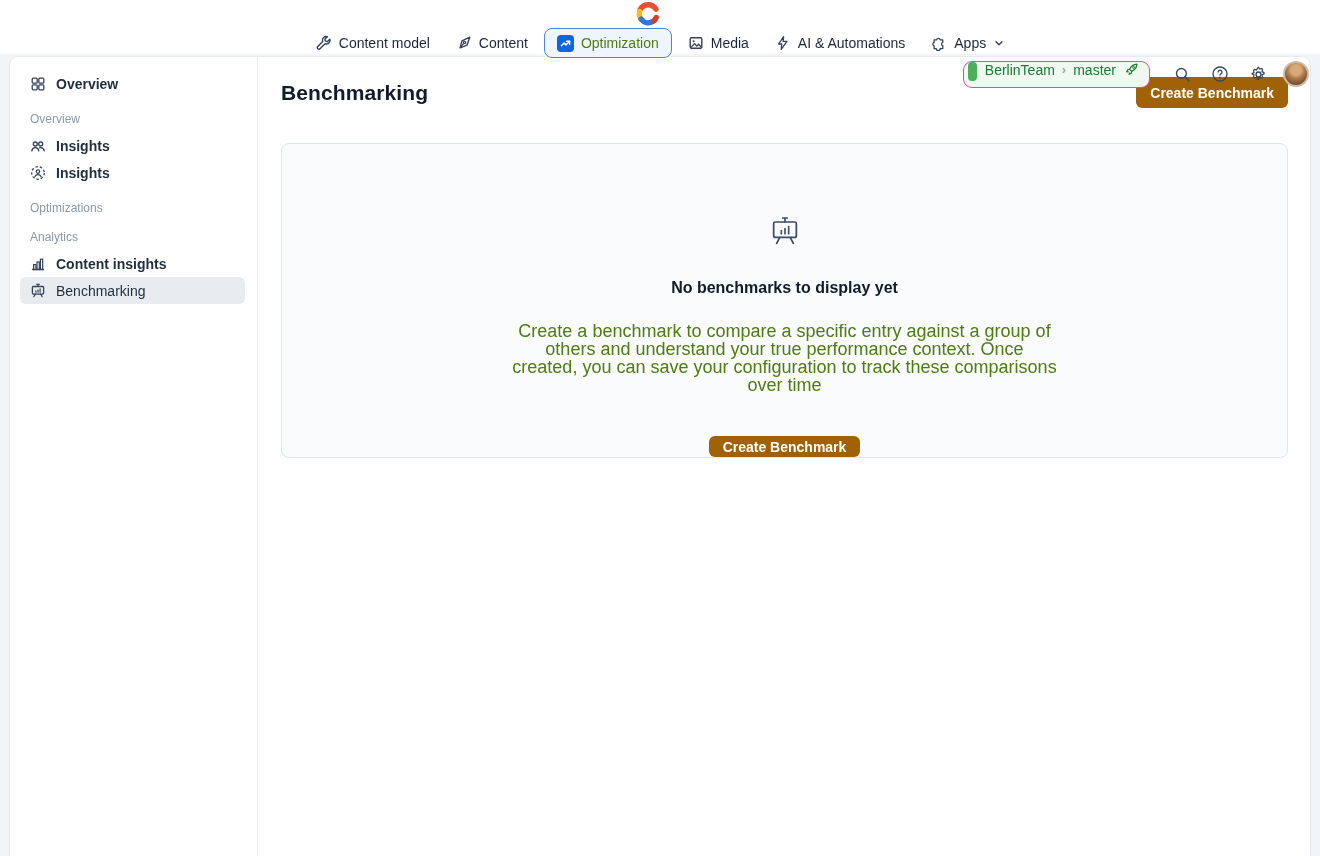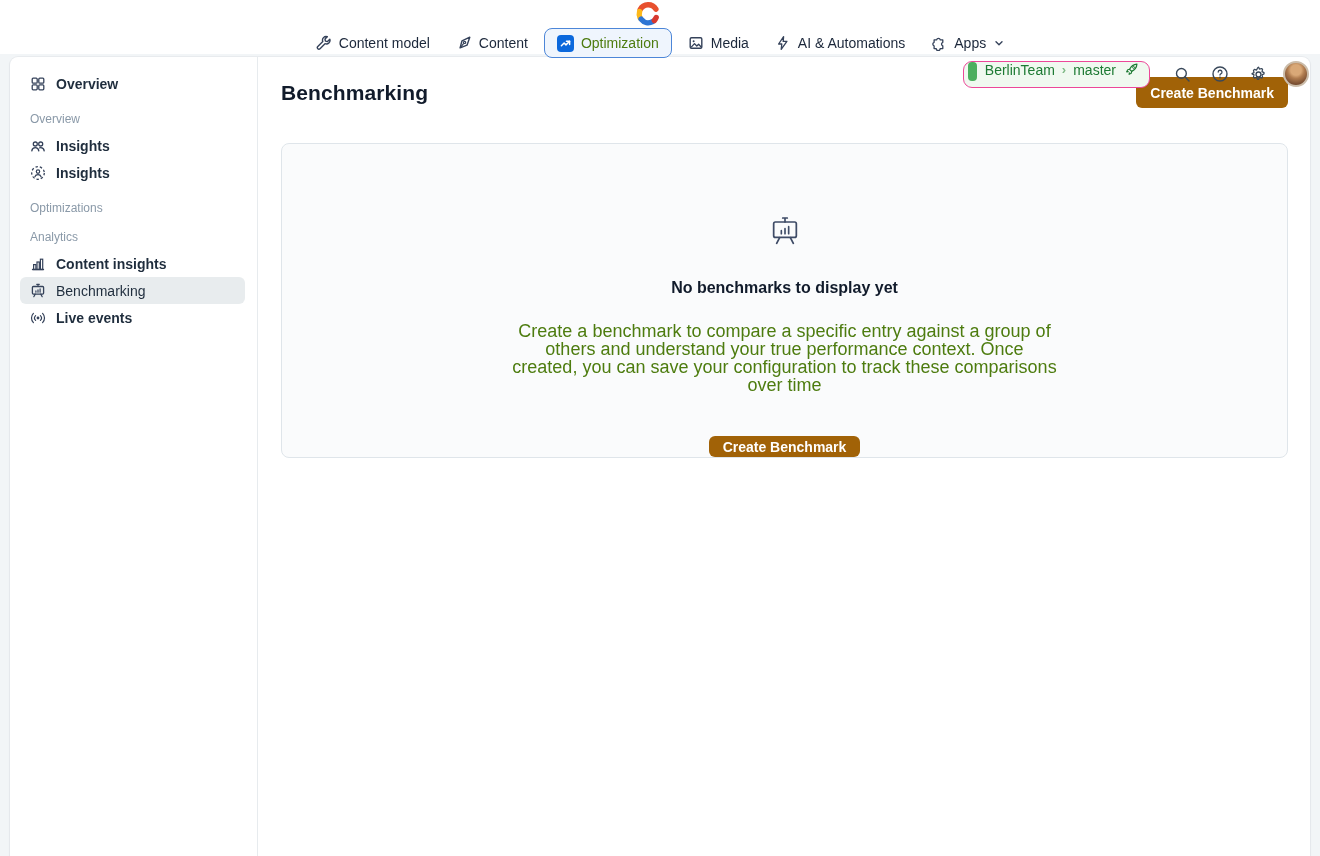--- a/index.html
+++ b/index.html
@@ -252,28 +252,20 @@
     </div>
     <div class="side-item selected">
       <svg width="16" height="16" viewBox="0 0 16 16" fill="none">
         <path d="M8 1.3v2.2M6.7 1.3h2.6" stroke="#35425A" stroke-width="1.2" stroke-linecap="round"></path>
         <rect x="2.4" y="3.5" width="11.2" height="7.6" rx="1" stroke="#35425A" stroke-width="1.3"></rect>
         <path d="M5.9 9.2V7.9M8 9.2V6.9M10.1 9.2V5.9" stroke="#35425A" stroke-width="1.2" stroke-linecap="round"></path>
         <path d="M5.2 11.1 3.8 13.7M10.8 11.1l1.4 2.6" stroke="#35425A" stroke-width="1.2" stroke-linecap="round"></path>
       </svg>
       <span>Benchmarking</span>
     </div>
-    <div class="side-item">
-      <svg width="16" height="16" viewBox="0 0 16 16" fill="none">
-        <circle cx="8" cy="8" r="1.4" fill="#35425A"></circle>
-        <path d="M5.6 5.6a3.4 3.4 0 0 0 0 4.8M10.4 5.6a3.4 3.4 0 0 1 0 4.8" stroke="#35425A" stroke-width="1.2" stroke-linecap="round"></path>
-        <path d="M3.4 3.4a6.5 6.5 0 0 0 0 9.2M12.6 3.4a6.5 6.5 0 0 1 0 9.2" stroke="#35425A" stroke-width="1.2" stroke-linecap="round"></path>
-      </svg>
-      <span>Live events</span>
-    </div>
   </div>
 
   <div class="main">
     <div class="main-header">
       <div class="page-title">Benchmarking</div>
       <button class="btn-primary">Create Benchmark</button>
     </div>
 
     <div class="empty-card">
       <svg class="empty-icon" width="46" height="44" viewBox="0 0 46 44" fill="none">

